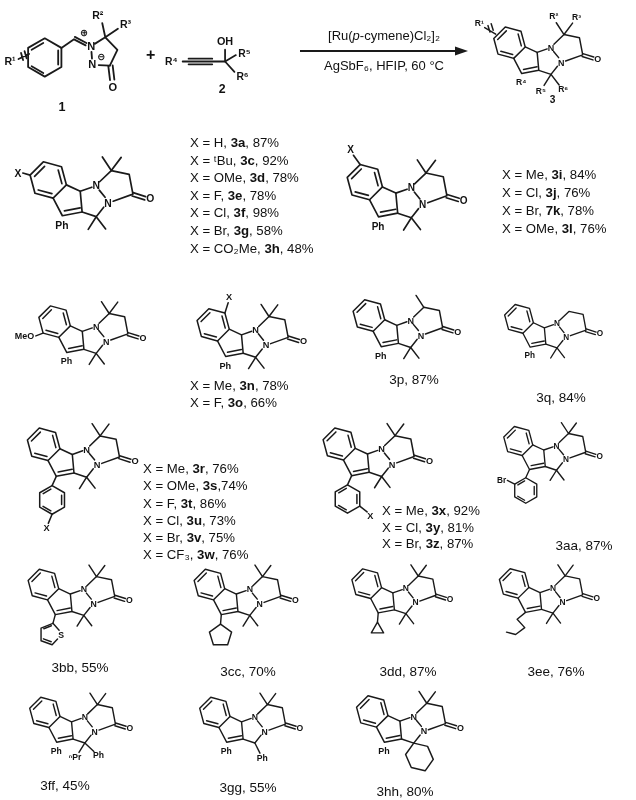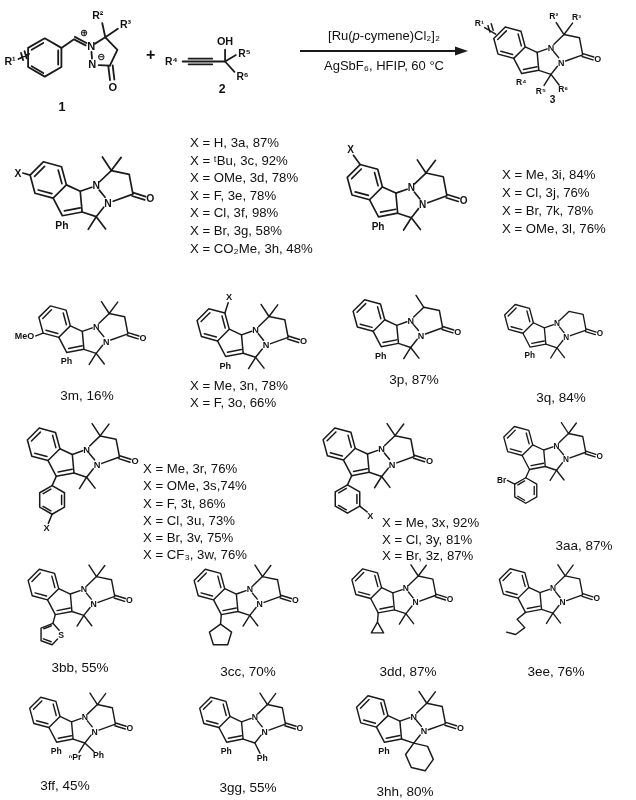--- a/index.html
+++ b/index.html
@@ -5,21 +5,21 @@
   html,body{margin:0;padding:0;background:#fff}
   .page{position:relative;width:636px;height:800px;background:#ffffff;
         font-family:"Liberation Sans","DejaVu Sans",sans-serif;color:#111;overflow:hidden}
   svg.struct{position:absolute;overflow:visible}
   .bd{stroke:#1a1a1a;stroke-width:1.8;fill:none;stroke-linecap:round;stroke-linejoin:round}
   .at{font-family:"Liberation Sans","DejaVu Sans",sans-serif;font-size:11px;font-weight:bold;fill:#111}
   .rl{font-family:"Liberation Sans","DejaVu Sans",sans-serif;font-size:10.5px;font-weight:bold;fill:#111}
   .sm{font-family:"DejaVu Sans","Liberation Sans",sans-serif;font-size:9.5px;font-weight:bold;fill:#111}
   .cl{font-family:"Liberation Sans","DejaVu Sans",sans-serif;font-size:12.5px;font-weight:bold;fill:#111}
   .lst{position:absolute;font-size:13.2px;line-height:17.5px;white-space:nowrap}
-  .lst b{font-weight:normal}
+  .lst b{font-weight:bold}
   .cap{position:absolute;font-size:13.5px;text-align:center;white-space:nowrap}
   .cap b{font-weight:normal}
   .cond{position:absolute;left:296px;top:28px;width:176px;text-align:center;font-size:13px;line-height:16px}
   .cond .ci{font-style:italic}
   .plus{position:absolute;left:146px;top:46px;font-size:16px;font-weight:bold}
   .note{position:absolute;font-size:13.2px;text-align:center;white-space:nowrap}
 </style>
 </head>
 <body>
 
@@ -173,21 +173,20 @@
     <use href="#skel"></use>
       <use href="#g2t"></use>
       <use href="#g2b"></use>
     <path class="bd" d="M18.9,46.1 L10,49.5"></path>
     <text class="at" x="8" y="53.5" text-anchor="end">MeO</text>
     <text class="at" x="84" y="42" text-anchor="middle">N</text>
     <text class="at" x="96.5" y="60.3" text-anchor="middle">N</text>
     <text class="at" x="141.5" y="55.5" text-anchor="middle">O</text>
     <text class="at" x="47.5" y="84.5" text-anchor="middle">Ph</text>
   </svg>
-  <div class="cap" style="left:12px;top:388px;width:150px"><b>3m</b><span>, 16%</span></div>
 
   <svg class="struct" style="left:174px;top:288px" width="170" height="102" viewBox="-14 -12 204 122">
     <use href="#skel"></use>
       <use href="#g2t"></use>
       <use href="#g2b"></use>
     <path class="bd" d="M47.1,17.9 L51,5.5"></path>
     <text class="at" x="52" y="2" text-anchor="middle">X</text>
     <text class="at" x="84" y="42" text-anchor="middle">N</text>
     <text class="at" x="96.5" y="60.3" text-anchor="middle">N</text>
     <text class="at" x="141.5" y="55.5" text-anchor="middle">O</text>
@@ -243,21 +242,21 @@
     <use href="#skel"></use>
       <use href="#g2t"></use>
       <use href="#g2b"></use>
       <use href="#phring"></use>
     <path class="bd" d="M57.7,106.5 L66.5,113.5"></path>
     <text class="at" x="70.5" y="122" text-anchor="middle">X</text>
     <text class="at" x="84" y="42" text-anchor="middle">N</text>
     <text class="at" x="96.5" y="60.3" text-anchor="middle">N</text>
     <text class="at" x="141.5" y="55.5" text-anchor="middle">O</text>
   </svg>
-  <div class="lst" style="left:382px;top:515px;line-height:16.5px">
+  <div class="lst" style="left:382px;top:503px;line-height:16.5px">
     <div><span>X = Me, </span><b>3x</b><span>, 92%</span></div>
     <div><span>X = Cl, </span><b>3y</b><span>, 81%</span></div>
     <div><span>X = Br, </span><b>3z</b><span>, 87%</span></div>
   </div>
 
   <svg class="struct" style="left:474px;top:414px" width="162" height="99" viewBox="-26 -4 216 132">
     <use href="#skel"></use>
       <use href="#g2t"></use>
       <use href="#g2b"></use>
       <use href="#phring"></use>

